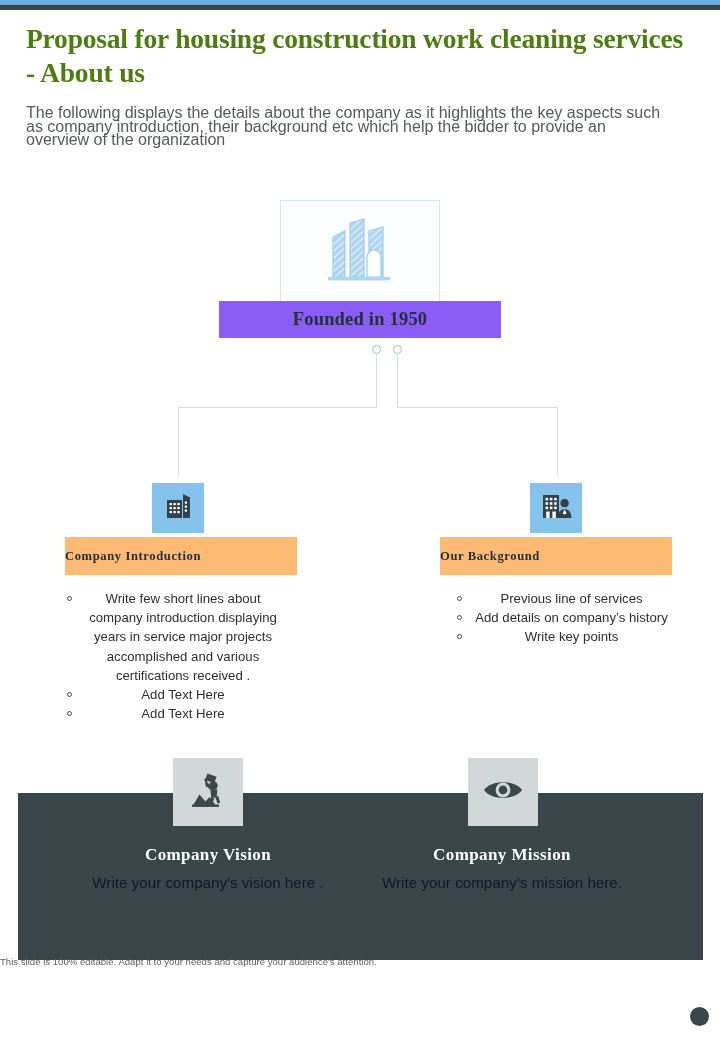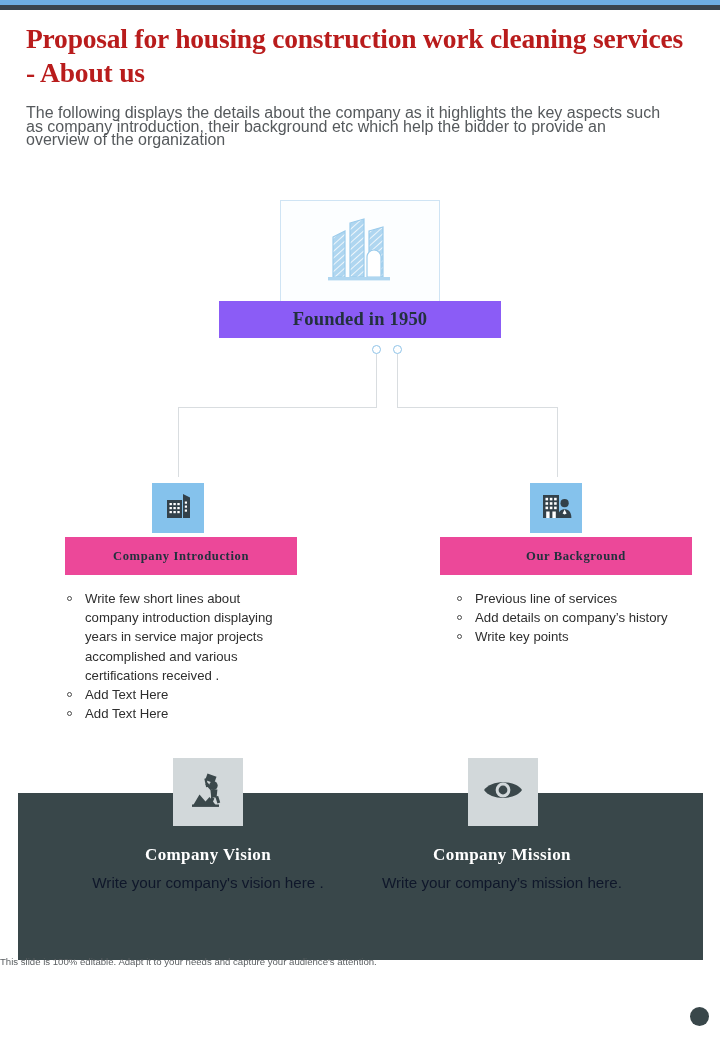--- a/index.html
+++ b/index.html
@@ -31,21 +31,21 @@
 
   
   .page-title {
     position: absolute;
     left: 26px; top: 22px;
     width: 672px;
     font-family: "Liberation Serif", serif;
     font-weight: bold;
     font-size: 27.5px;
     line-height: 34px;
-    color: #b91c1c;
+    color: #4d7c0f;
     letter-spacing: -0.2px;
   }
   .page-subtitle {
     position: absolute;
     left: 26px; top: 106px;
     width: 646px;
     font-size: 16px;
     line-height: 13.5px;
     color: #55595c;
   }
@@ -100,24 +100,23 @@
     position: absolute;
     width: 52px; height: 50px;
     background: #85C2EC;
     display: flex;
     align-items: center;
     justify-content: center;
   }
   .branch-banner {
     position: absolute;
     height: 38px;
-    background: #ec4899;
+    background: #fdba74;
     display: flex;
     align-items: center;
-    justify-content: center;
   }
   .branch-banner span {
     font-family: "Liberation Serif", serif;
     font-weight: bold;
     font-size: 12.6px;
     color: #22313d;
     letter-spacing: 0.6px;
   }
 
   
@@ -127,20 +126,21 @@
     margin: 0;
     padding: 0;
   }
   .bullets li {
     position: relative;
     padding-left: 22px;
     font-size: 13.2px;
     line-height: 19.2px;
     color: #2e2e2e;
     margin-bottom: 0;
+    text-align: center;
   }
   .bullets li::before {
     content: "";
     position: absolute;
     left: 4px; top: 7px;
     width: 5px; height: 5px;
     border: 1px solid #4a4a4a;
     border-radius: 50%;
     box-sizing: border-box;
   }
@@ -289,21 +289,21 @@
         <rect x="14.1" y="15.6" width="2.6" height="2.6"></rect>
         <rect x="6.2" y="20.5" width="3.4" height="6.5"></rect>
         <rect x="12.4" y="20.5" width="3.4" height="6.5"></rect>
       </g>
       <circle cx="24.6" cy="12.2" r="4.1" fill="#33414A"></circle>
       <path d="M17.8 27 C17.8 20.6 21 18.2 24.6 18.2 C28.2 18.2 31.4 20.6 31.4 27 Z" fill="#33414A"></path>
       <path d="M24.6 18.4 L22.6 22.4 L24.6 23.6 L26.6 22.4 Z" fill="#FFFFFF"></path>
     </svg>
   </span>
 </div>
-<div class="branch-banner" style="left:440px; top:537px; width:232px;padding-left:20px;">
+<div class="branch-banner" style="left:440px; top:537px; width:232px;">
   <span>Our  Background</span>
 </div>
 <ul class="bullets" style="left:453px; top:589px; width:215px;">
   <li>Previous line of services</li>
   <li>Add details on company’s history</li>
   <li>Write key points</li>
 </ul>
 
 <div class="dark-panel"></div>
 

